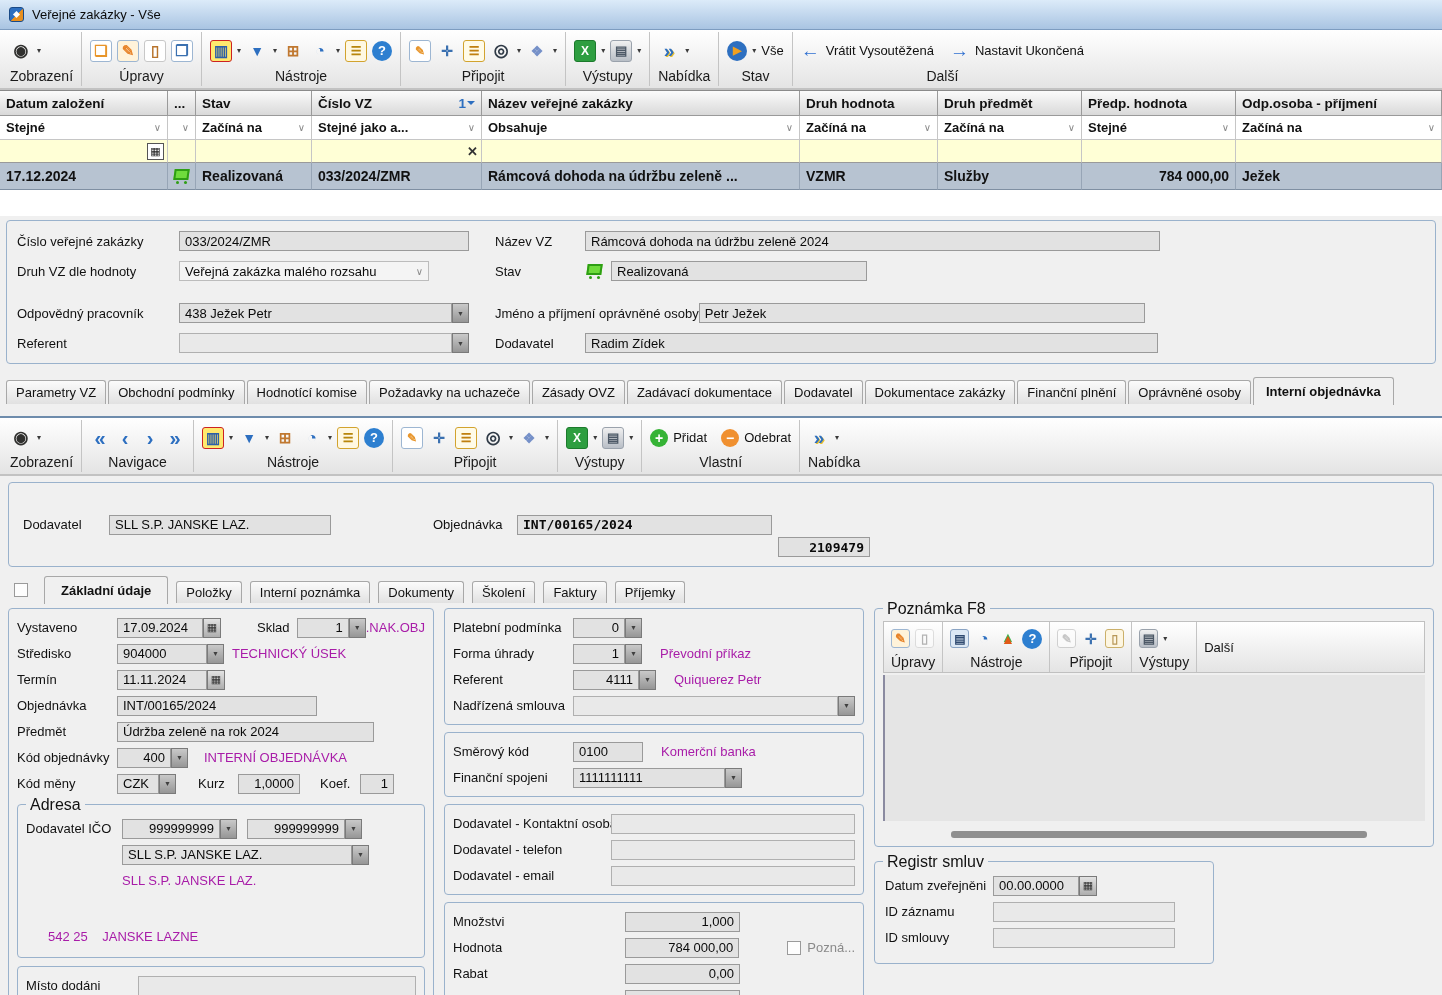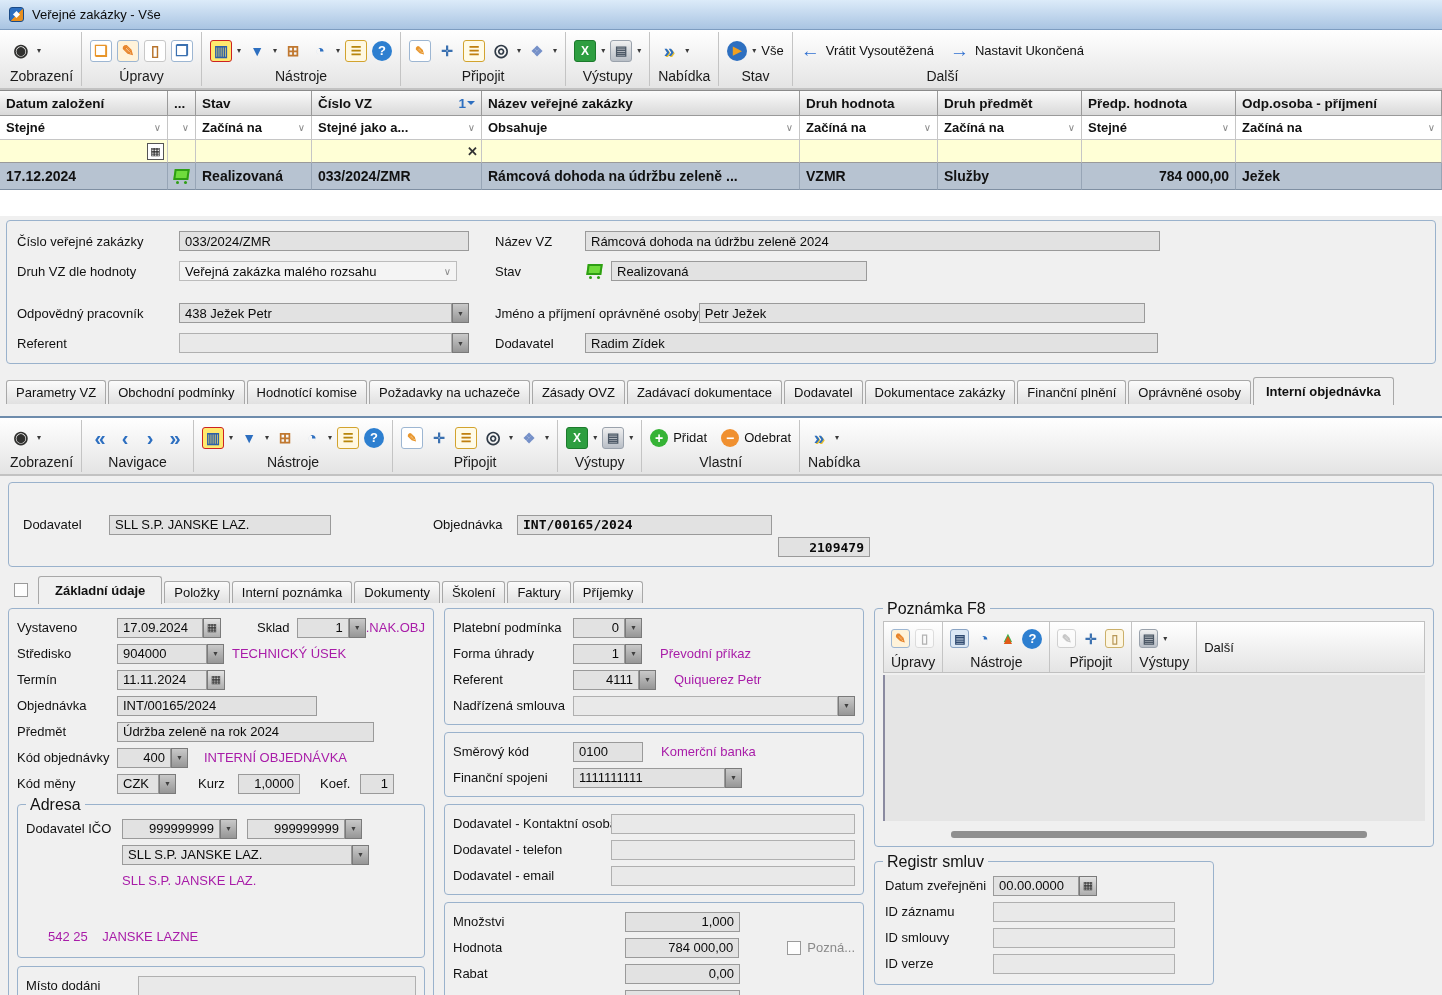--- a/index.html
+++ b/index.html
@@ -103,21 +103,21 @@
   .dr{display:flex;align-items:center;min-height:24px;}
   .dr .lab{flex:none;}
   .gaprow{height:6px;grid-column:1 / span 2;}
 
   
   .tabs{display:flex;gap:2px;padding:6px 0 12px 6px;align-items:flex-end;}
   .tab{padding:4px 9px;background:linear-gradient(#fbfbfb,#e1e1e1);border:1px solid #a8a8a8;border-bottom:none;
     border-radius:3px 3px 0 0;white-space:nowrap;}
   .tab.active{background:#f0f0f0;font-weight:bold;padding:6px 12px;position:relative;top:1px;}
 
-  .subtabs{display:flex;gap:2px;padding:8px 0 0 14px;align-items:flex-end;}
+  .subtabs{display:flex;gap:8px;padding:8px 0 0 14px;align-items:flex-end;}
   .subtabs .cb{margin:0 8px 6px 0;}
   .stab{padding:3px 9px;background:linear-gradient(#fbfbfb,#e1e1e1);border:1px solid #a8a8a8;border-bottom:none;
     border-radius:3px 3px 0 0;white-space:nowrap;}
   .stab.active{background:#f0f0f0;font-weight:bold;padding:6px 16px;position:relative;top:1px;}
 
   
   .orderpanel{margin:6px 8px 0;padding:9px 14px;display:flex;align-items:center;}
 
   
   .content{display:flex;gap:10px;padding:5px 8px 0;align-items:flex-start;}
@@ -328,21 +328,21 @@
   <div class="dr">
     <span class="lab" style="width:162px;">Číslo veřejné zakázky</span>
     <span class="inp" style="width:290px;">033/2024/ZMR</span>
   </div>
   <div class="dr">
     <span class="lab" style="width:90px;">Název VZ</span>
     <span class="inp" style="width:575px;">Rámcová dohoda na údržbu zeleně 2024</span>
   </div>
   <div class="dr">
     <span class="lab" style="width:162px;">Druh VZ dle hodnoty</span>
-    <span class="inp sel" style="width:278px;">
+    <span class="inp sel" style="width:250px;">
       <span>Veřejná zakázka malého rozsahu</span>
         <span class="chev">∨</span>
     </span>
   </div>
   <div class="dr">
     <span class="lab" style="width:90px;">Stav</span>
     <span class="cart" style="margin-right:7px;"></span>
     <span class="inp" style="width:256px;">Realizovaná</span>
   </div>
   <div class="gaprow"></div>
@@ -696,19 +696,15 @@
         <span class="calbtn">▦</span>
       </div>
       <div class="fr">
         <span class="flab" style="width:108px;">ID záznamu</span>
         <span class="inp lite" style="width:182px;"></span>
       </div>
       <div class="fr">
         <span class="flab" style="width:108px;">ID smlouvy</span>
         <span class="inp lite" style="width:182px;"></span>
       </div>
-      <div class="fr" style="margin-bottom:0;">
-        <span class="flab" style="width:108px;">ID verze</span>
-        <span class="inp lite" style="width:182px;"></span>
-      </div>
     </div>
   </div>
 </div>
 
 </body></html>

